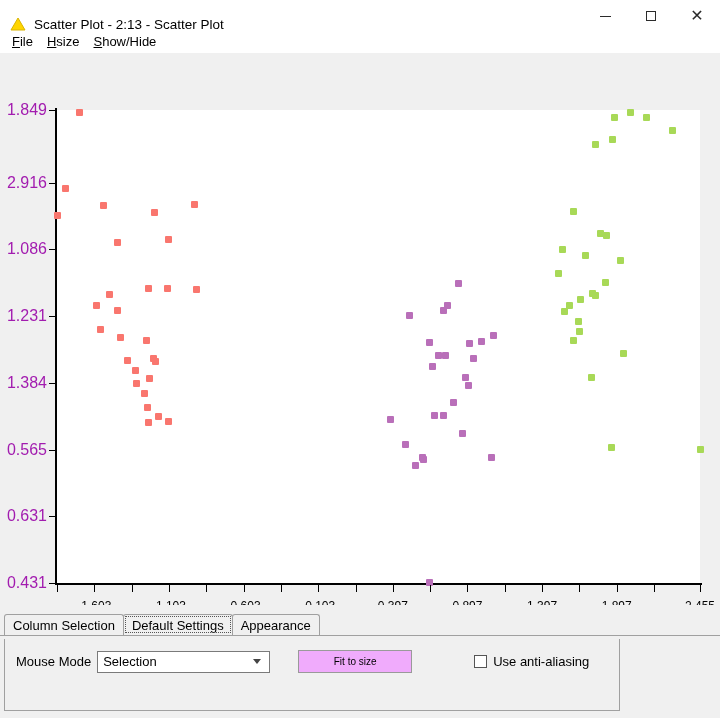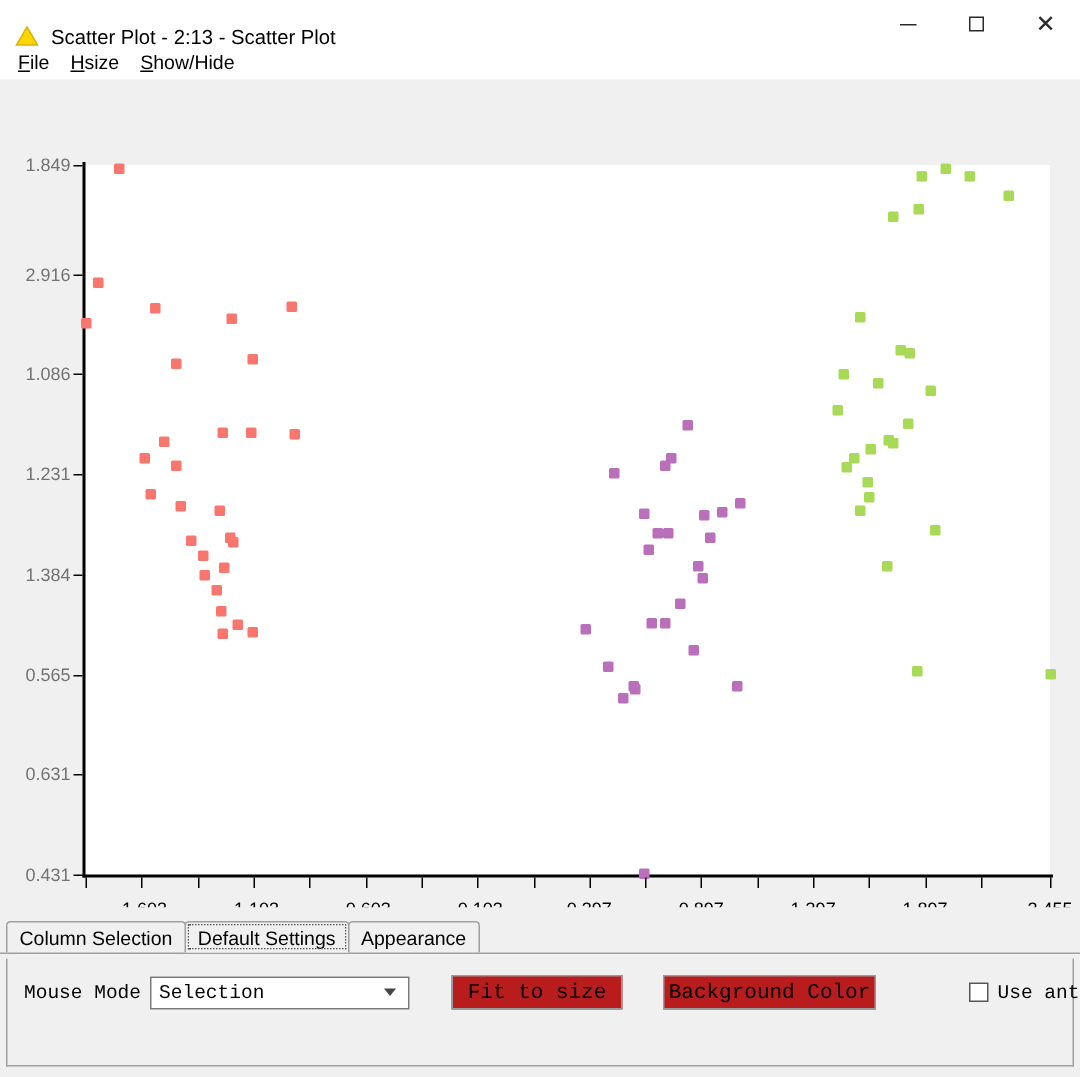--- a/index.html
+++ b/index.html
@@ -106,22 +106,22 @@
   .ytick {
     position: absolute;
     left: 49px;
     width: 6px; height: 1px;
     background: #000;
   }
   .ylabel {
     position: absolute;
     right: 0;
     text-align: right;
-    font-size: 12px;
-    color: #737373;
+    font-size: 16px;
+    color: #a21caf;
     white-space: nowrap;
     transform: translateY(-50%);
   }
   #ylabels {
     position: absolute;
     left: 0; top: 0;
     width: 47px; height: 552px;
   }
   .xtick {
     position: absolute;
@@ -183,26 +183,25 @@
   }
   #tab-underline {
     position: absolute;
     left: 0; top: 30px;
     width: 720px; height: 1px;
     background: #a0a0a0;
   }
   #settings-area {
     position: absolute;
     left: 4px; top: 34px;
-    width: 712px; height: 72px;
+    width: 616px; height: 72px;
     border: 1px solid #a0a0a0;
     border-top: none;
     box-sizing: border-box;
     background: #f0f0f0;
-    font-family: Liberation Mono, monospace;
   }
   #controls-row {
     position: absolute;
     left: 5px; top: 11px;
     display: flex;
     align-items: center;
   }
   .ctl-label {
     font-size: 13px;
     padding: 0 6px;
@@ -225,23 +224,23 @@
     position: absolute;
     right: 8px;
     width: 0; height: 0;
     border-left: 4px solid transparent;
     border-right: 4px solid transparent;
     border-top: 5px solid #444;
   }
   .pushbtn {
     height: 23px;
     box-sizing: border-box;
-    background: #b91c1c;
+    background: #f0abfc;
     border: 1px solid #9a9a9a;
-    font-size: 14px;
+    font-size: 10px;
     display: flex;
     align-items: center;
     justify-content: center;
     white-space: nowrap;
     color: #000;
   }
   #fit-btn { width: 114px; margin-left: 28px; }
   #bg-color-btn { width: 142px; margin-left: 27px; }
   #aa-wrap {
     display: flex;
@@ -425,20 +424,19 @@
   </div>
   <div id="tab-underline"></div>
   <div id="settings-area">
     <div id="controls-row">
       <span class="ctl-label">Mouse Mode</span>
       <div id="mouse-mode-select">
         <span>Selection</span>
         <span class="caret"></span>
       </div>
       <div class="pushbtn" id="fit-btn">Fit to size</div>
-      <div class="pushbtn" id="bg-color-btn">Background Color</div>
       <div id="aa-wrap">
         <span id="aa-box"></span>
         <span id="aa-label">Use anti-aliasing</span>
       </div>
     </div>
   </div>
 </div>
 
 </body></html>

